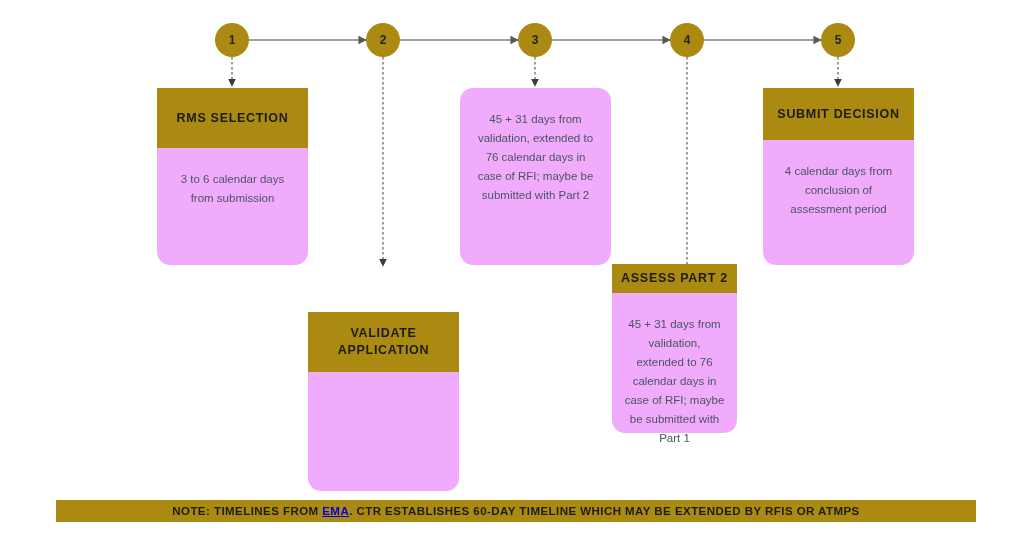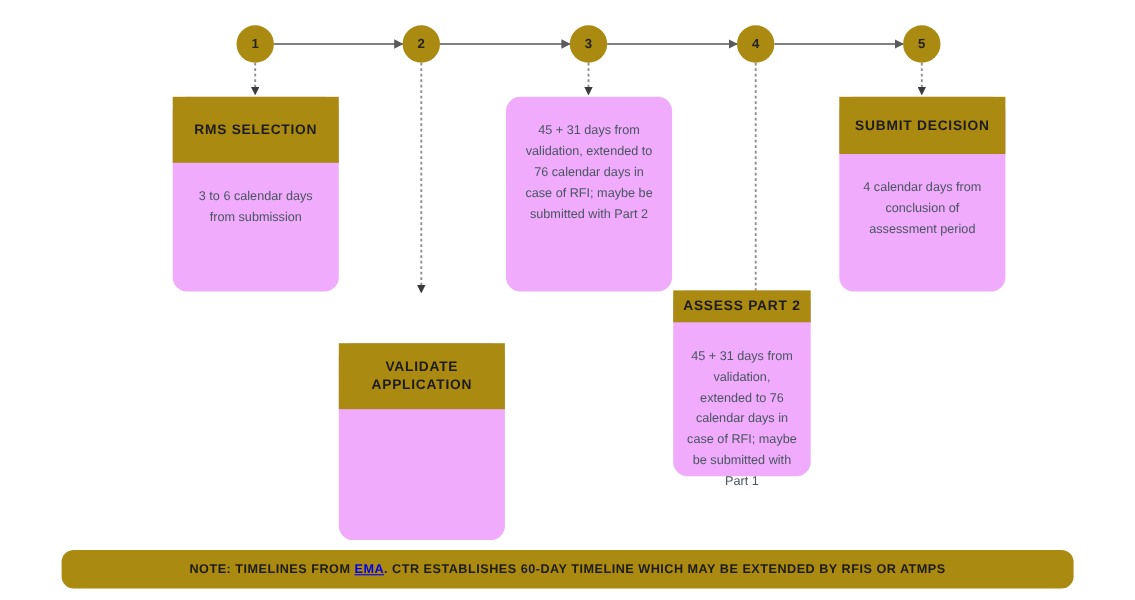--- a/index.html
+++ b/index.html
@@ -82,27 +82,26 @@
     box-sizing: border-box;
     padding: 22px 12px 10px 12px;
   }
 
   
   #note-bar {
     position: absolute;
     left: 56px;
     top: 500px;
     width: 920px;
-    height: 35px;
+    height: 22px;
     background: #ab8a11;
     z-index: 2;
     display: flex;
     align-items: center;
     justify-content: center;
-    border-radius: 11px;
   }
   #note-text {
     font-size: 11.5px;
     font-weight: bold;
     letter-spacing: 0.45px;
     color: #1c1b15;
     white-space: nowrap;
   }
   #note-text .lnk {
     text-decoration: underline;

